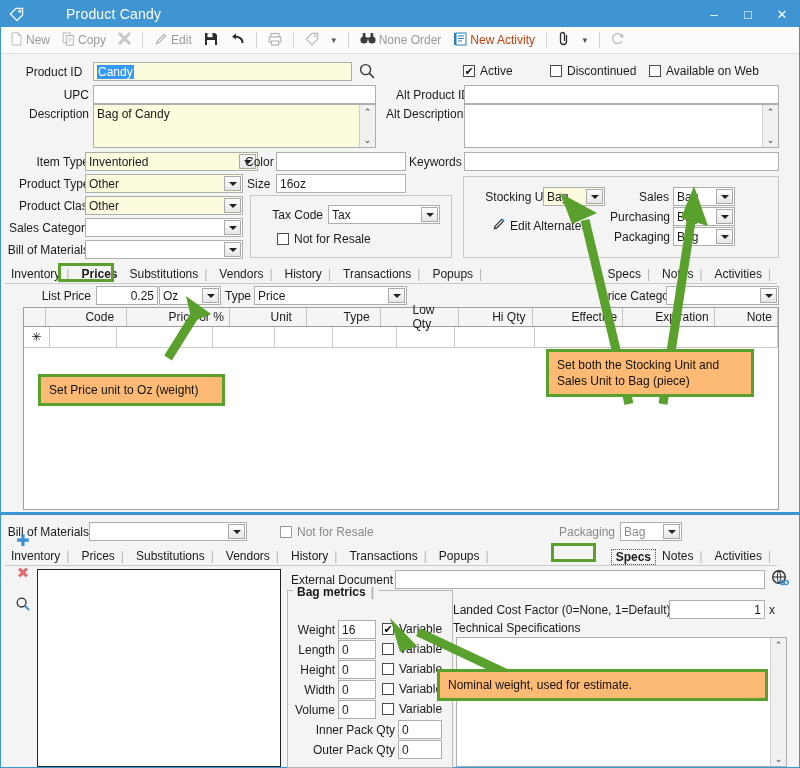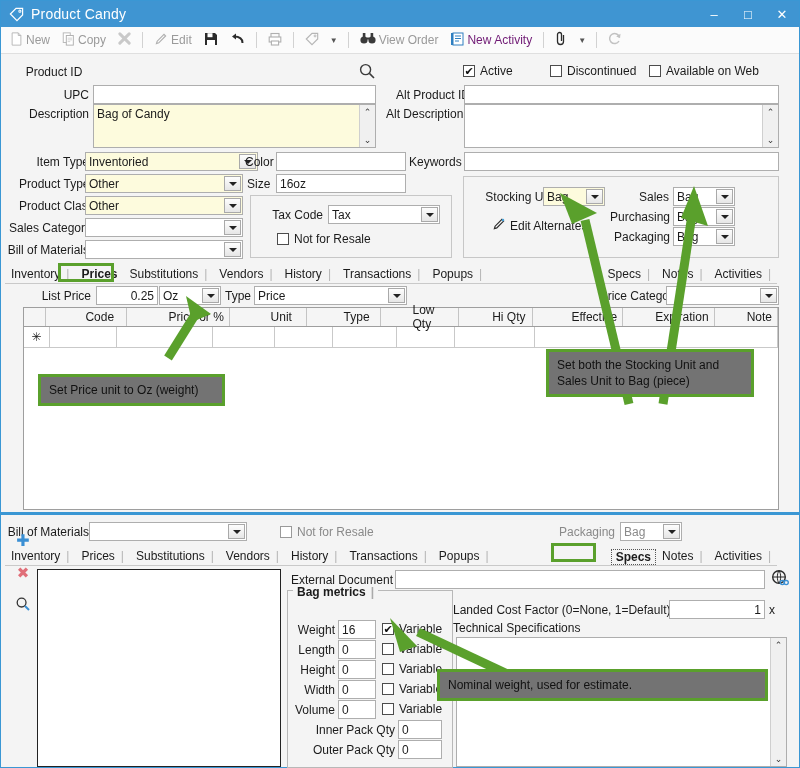--- a/index.html
+++ b/index.html
@@ -17,37 +17,38 @@
   
   .window {
     position:absolute; left:0; top:0; width:800px; height:520px;
     background:#f4f4f4;
     border:1px solid #3a97d4;
   }
   .titlebar {
     height:26px; background:#3f95d2; color:#ffffff;
     display:flex; align-items:center; padding:0 0 0 8px;
     font-size:14px;
+    gap:35px;
   }
   .title-icon { margin-right:7px; display:flex; align-items:center; }
   .title-text { flex:1; letter-spacing:.2px; }
   .win-btns { display:flex; height:26px; }
   .win-btn {
     width:34px; height:26px; display:flex; align-items:center; justify-content:center;
     color:#ffffff; font-size:13px; cursor:default;
   }
 
   
   .toolbar {
     height:27px; background:#fbfbfb; border-bottom:1px solid #dfdfdf;
     display:flex; align-items:center; padding:0 4px; gap:2px;
     position:relative;
   }
   .tb-item { display:flex; align-items:center; gap:3px; padding:2px 5px; color:#9a9a9a; font-size:12px; }
-  .tb-item.enabled { color:#701a75; }
+  .tb-item.enabled { color:#c2410c; }
   .tb-sep { width:1px; height:16px; background:#d2d2d2; margin:0 4px; }
   .tb-caret { font-size:8px; color:#555; padding:0 4px; }
 
   
   .body { position:absolute; left:0; top:53px; right:0; bottom:0; background:#f4f4f4; }
 
   .lbl { font-size:12px; color:#1b1b1b; text-align:right; white-space:nowrap; }
   .fld {
     background:#ffffff; border:1px solid #aeaeae; height:19px;
     font-size:12px; padding:1px 3px; display:flex; align-items:center;
@@ -93,21 +94,21 @@
 
   
   .grid { position:absolute; background:#fff; border:1px solid #9e9e9e; }
   .grid-head { display:flex; height:19px; background:#f5f5f5; border-bottom:1px solid #9e9e9e;gap:27px; }
   .gh { border-right:1px solid #c4c4c4; font-size:12px; display:flex; align-items:center; padding:0 5px; }
   .grid-row { display:flex; height:21px; border-bottom:1px solid #c9c9c9; }
   .gc { border-right:1px solid #c9c9c9; }
 
   
   .callout {
-    position:absolute; background:#737373; border:3px solid #5aa02c;
+    position:absolute; background:#fdba74; border:3px solid #5aa02c;
     font-size:12px; color:#111; padding:5px 8px; line-height:1.35;
     z-index:40;
   }
   .hl-box { position:absolute; border:3px solid #5aa02c; z-index:35; pointer-events:none; }
   svg.arrows { position:absolute; left:0; top:0; width:800px; height:768px; z-index:30; pointer-events:none; }
 
   
   .window2 {
     position:absolute; left:0; top:512px; width:800px; height:256px;
     background:#f4f4f4; border-top:3px solid #3a97d4; border-left:1px solid #3a97d4;
@@ -196,21 +197,21 @@
     <div class="tb-caret">▼</div>
     <div class="tb-sep"></div>
     <div class="tb-item">
       <span><svg width="16" height="13" viewBox="0 0 16 13">
             <circle cx="4" cy="8" r="3.6" fill="#3a3a3a"></circle>
             <circle cx="12" cy="8" r="3.6" fill="#3a3a3a"></circle>
             <rect x="2.8" y="1" width="2.6" height="5" fill="#3a3a3a"></rect>
             <rect x="10.6" y="1" width="2.6" height="5" fill="#3a3a3a"></rect>
             <rect x="6.6" y="5.5" width="2.8" height="2" fill="#3a3a3a"></rect>
           </svg></span>
-      <span>View Order</span>
+      <span>None Order</span>
     </div>
     <div class="tb-item enabled">
       <span><svg width="14" height="14" viewBox="0 0 14 14">
             <rect x="1" y="1" width="12" height="12" fill="#2e7fc0"></rect>
             <rect x="3" y="1" width="10" height="12" fill="#fff" stroke="#2e7fc0" stroke-width="1"></rect>
             <path d="M5 4h6M5 6.5h6M5 9h4" stroke="#2e7fc0" stroke-width="1"></path>
           </svg></span>
       <span>New Activity</span>
     </div>
     <div class="tb-sep"></div>
@@ -225,20 +226,23 @@
       <span><svg width="14" height="14" viewBox="0 0 14 14">
             <path d="M11.5 5.5 A5 5 0 1 0 11 9" fill="none" stroke="#c2c2c2" stroke-width="1.5"></path>
             <path d="M12.5 1.8 L12 6 L8.2 4.6 Z" fill="#c2c2c2"></path>
           </svg></span>
     </div>
   </div>
 
   <div class="body">
 
     <div class="lbl" style="position:absolute;left:18px;top:11px;width:70px;text-align:center;">Product ID</div>
+    <div class="fld yellow" style="position:absolute;left:92px;top:8px;width:259px;">
+      <span style="background:#3399ff;color:#fff;padding:0 1px;">Candy</span>
+    </div>
     <div style="position:absolute;left:357px;top:8px;">
       <svg width="18" height="18" viewBox="0 0 18 18">
           <circle cx="7.6" cy="7.6" r="5" fill="none" stroke="#3a3a3a" stroke-width="1.4"></circle>
           <path d="M11.4 11.4 L16 16" stroke="#3a3a3a" stroke-width="1.6"></path>
         </svg>
     </div>
 
     <div class="chk" style="position:absolute;left:462px;top:10px;">
       <span class="box">✔</span>
       <span>Active</span>

